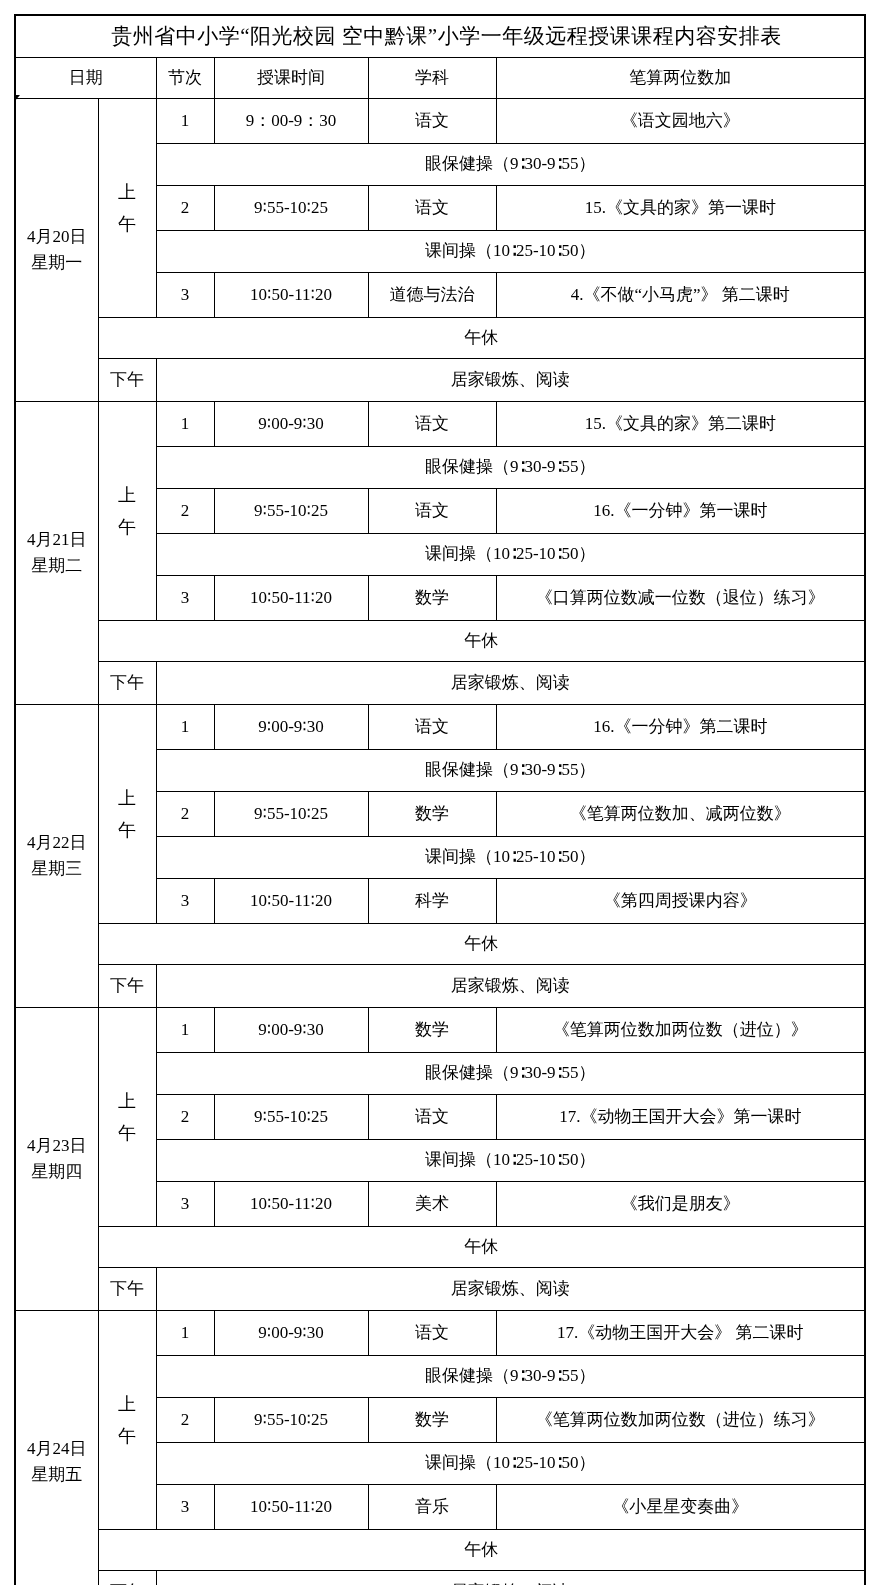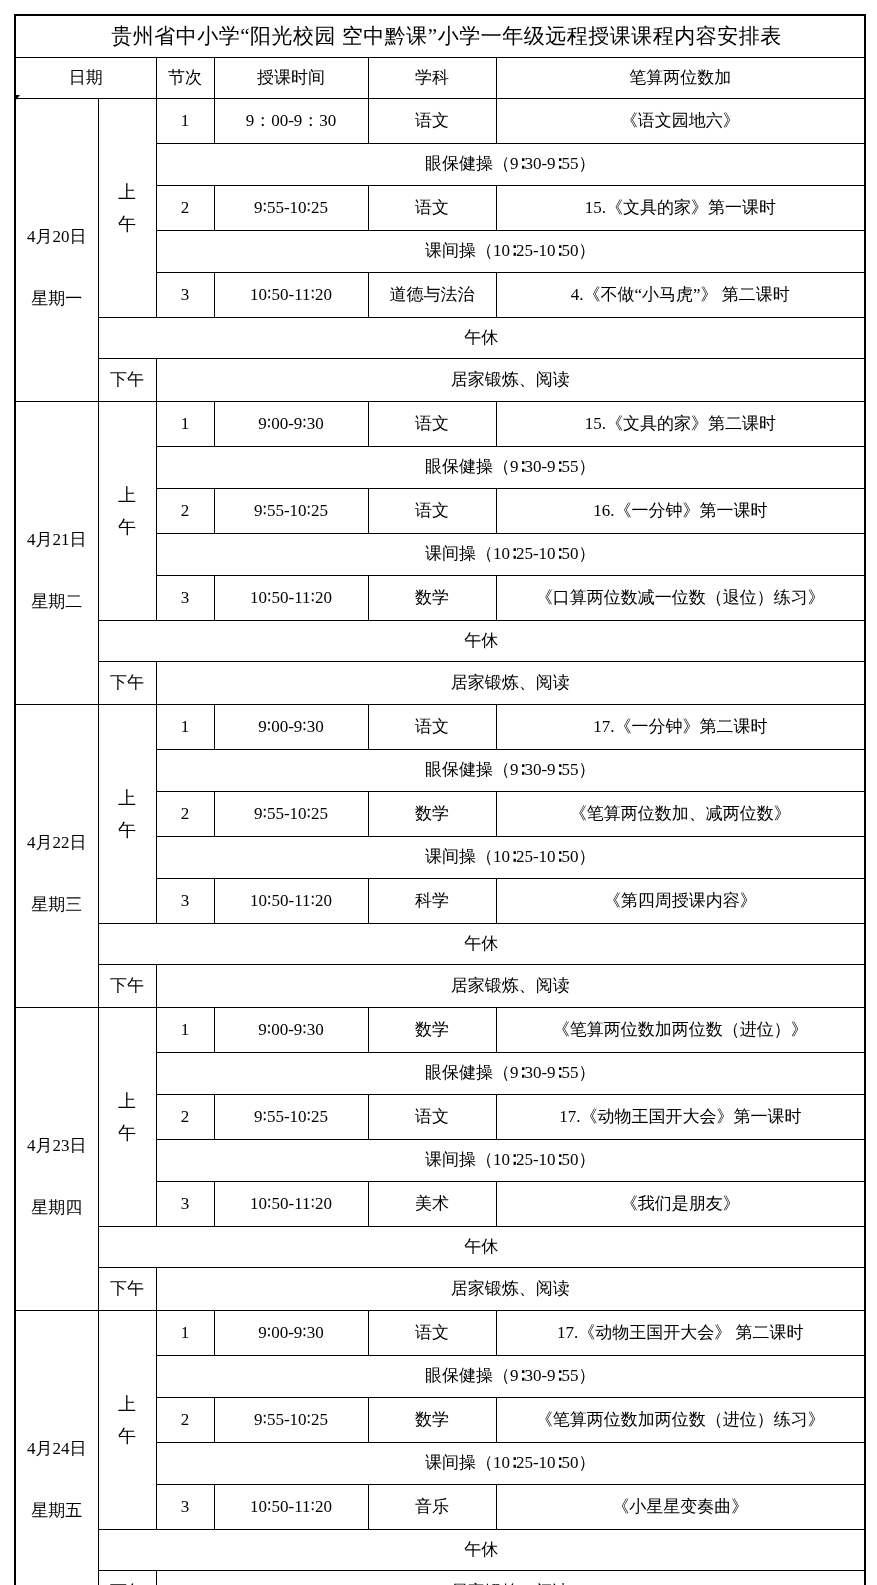--- a/index.html
+++ b/index.html
@@ -32,21 +32,21 @@
     letter-spacing:0.5px;
     padding-left:16px;
   }
   .header-row td{height:40px;margin-left:6px;}
   .r-period td{height:44px;}
   .r-ex td{height:41px;}
   .r-noon td{height:40px;}
   .r-pm td{height:42px;margin-left:28px;}
   .time-cell{font-size:18px;}
   .no-cell{font-size:17px;}
-  .date-cell .blk{display:block;line-height:1.55;margin-top:36px;}
+  .date-cell .blk{display:block;line-height:1.55;}
   .am-cell .vert{
     width:1.15em;
     margin:13px auto;
     word-break:break-all;
     line-height:1.8;
     font-size:18px;
   }
   .pm-cell{font-size:18px;}
   
   .corner-mark{
@@ -161,21 +161,21 @@
         <td class="date-cell" rowspan="7">
           <span class="blk">4月22日</span>
           <span class="blk">星期三</span>
         </td>
         <td class="am-cell" rowspan="5">
           <div class="vert">上午</div>
         </td>
         <td class="no-cell">1</td>
         <td class="time-cell">9∶00-9∶30</td>
         <td class="subj-cell">语文</td>
-        <td class="content-cell">17.《一分钟》第二课时</td>
+        <td class="content-cell">16.《一分钟》第二课时</td>
       </tr>
       <tr class="r-ex">
         <td class="ex-cell" colspan="4">眼保健操（9∶30-9∶55）</td>
       </tr>
       <tr class="r-period">
         <td class="no-cell">2</td>
         <td class="time-cell">9∶55-10∶25</td>
         <td class="subj-cell">数学</td>
         <td class="content-cell">《笔算两位数加、减两位数》</td>
       </tr>

